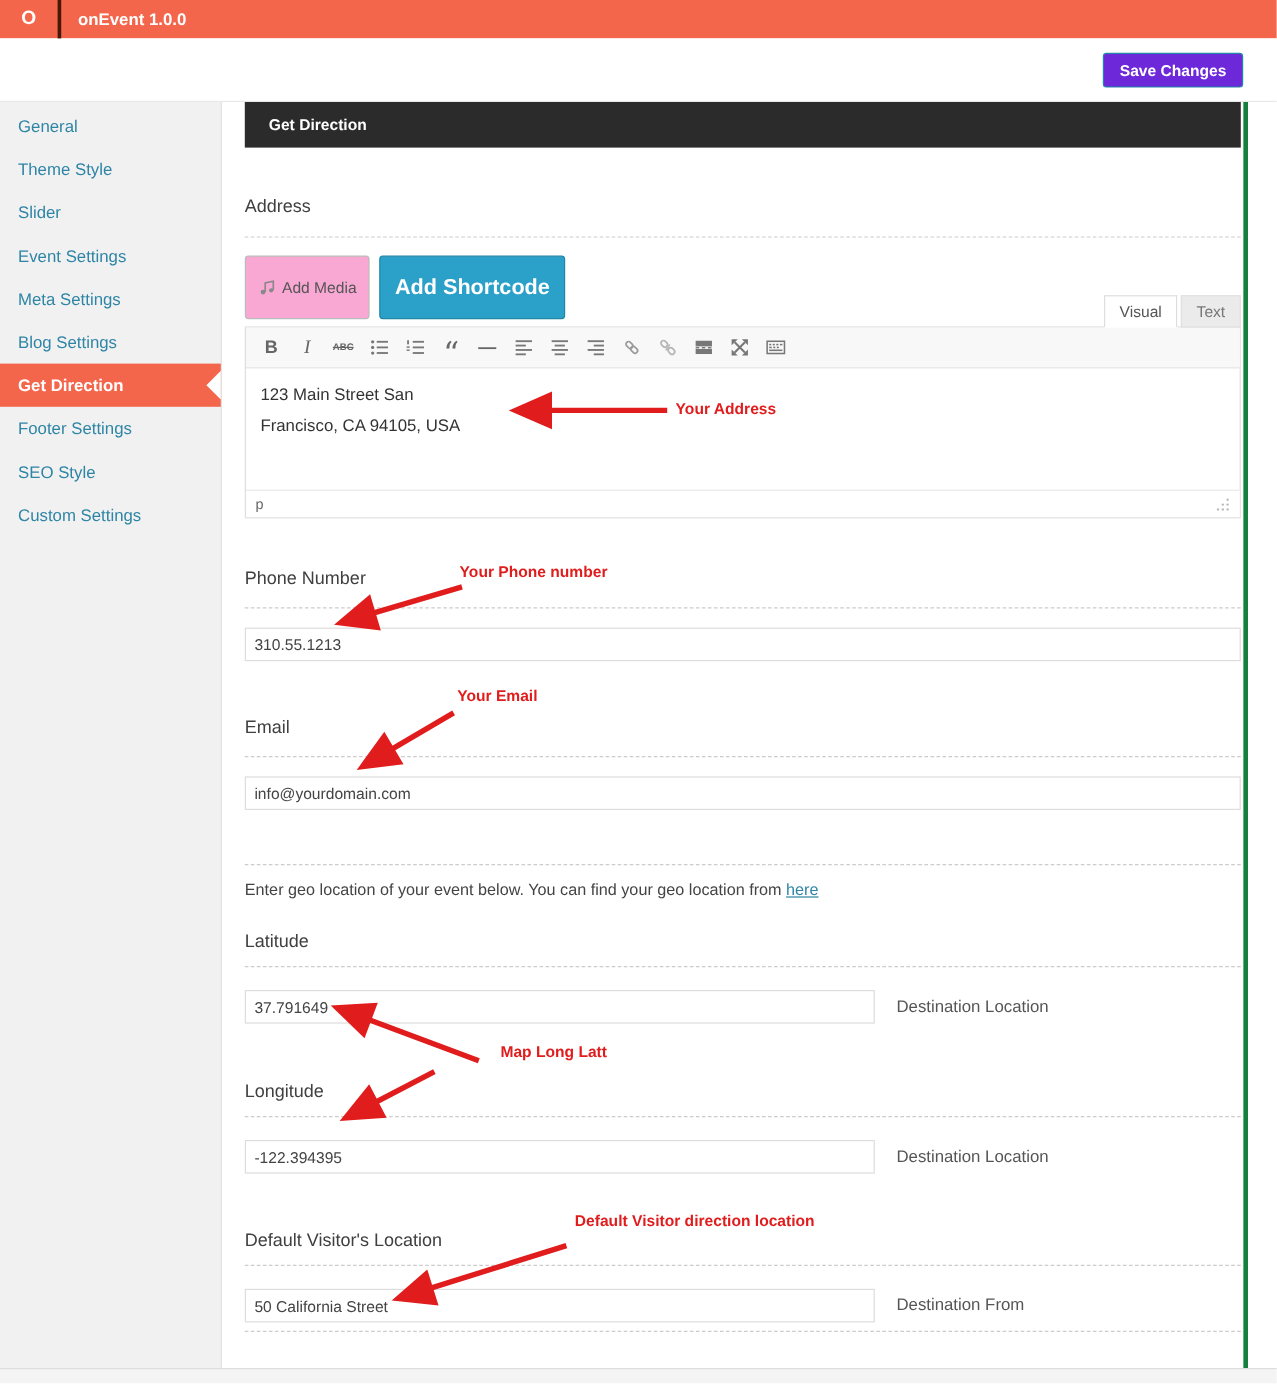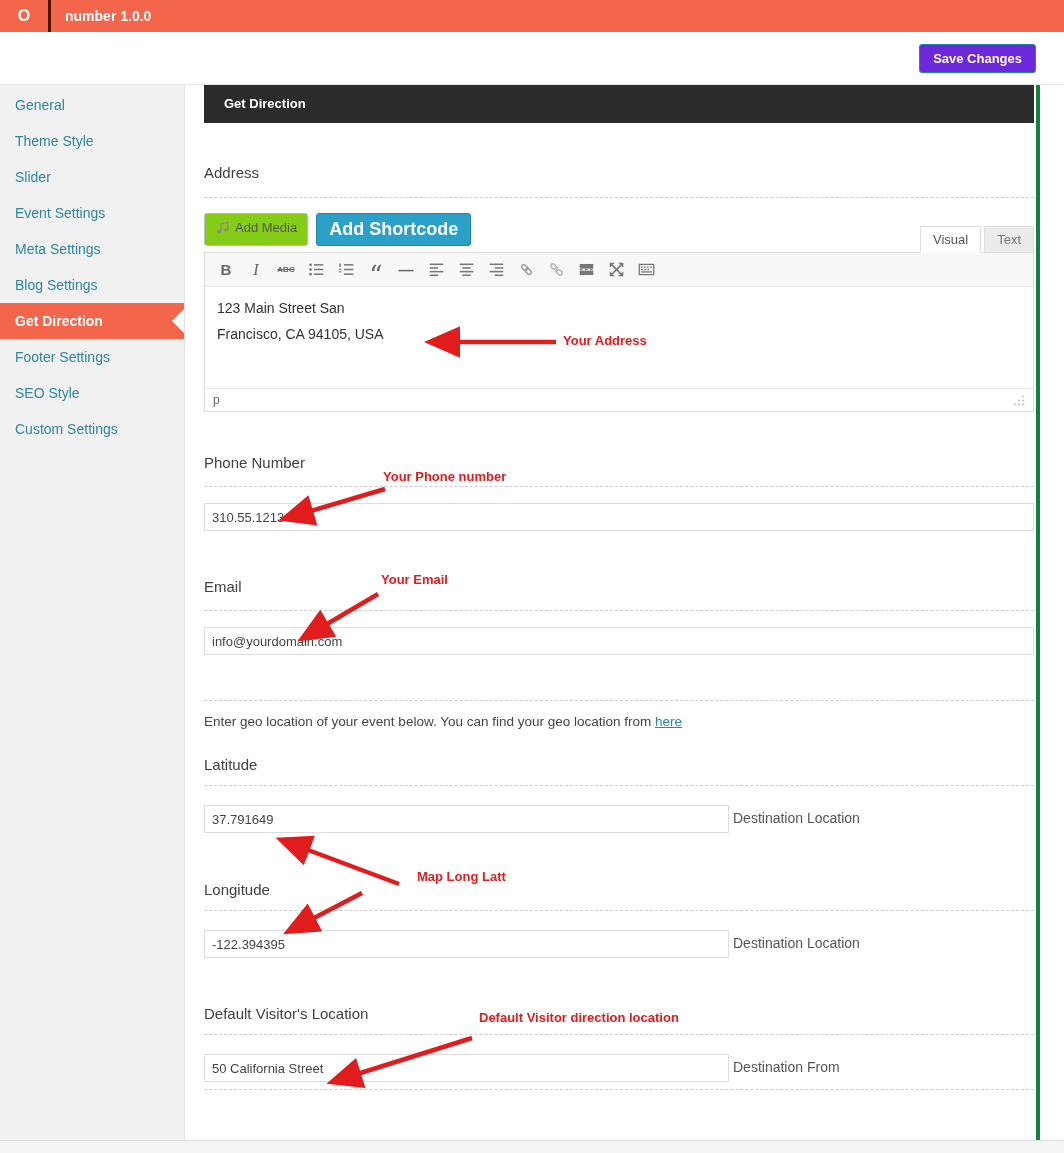--- a/index.html
+++ b/index.html
@@ -44,22 +44,22 @@
   .h-lat { margin-top:27px; }
   .h-long { margin-top:48px; }
   .h-def { margin-top:47px; }
   hr.dash { border:none; border-bottom:1px dashed #ccc; height:0; }
   .d1 { margin-top:16px; } .d2 { margin-top:15px; } .d3 { margin-top:12px; }
   .d-wide { margin-top:45px; } .d-end { margin-top:7px; }
 
   
   .editor-top { display:flex; justify-content:space-between; align-items:flex-end; margin-top:15px; }
   .media-buttons { padding-bottom:6px; display:flex; gap:8px; }
-  .btn-media { background:#84cc16; border:1px solid #bbb; border-radius:3px; color:#555;
-               font-size:13px; padding:6px 10px; display:inline-flex; align-items:flex-start; gap:5px;
+  .btn-media { background:#f9a8d4; border:1px solid #bbb; border-radius:3px; color:#555;
+               font-size:13px; padding:18px 10px; display:inline-flex; align-items:flex-start; gap:5px;
                cursor:pointer; font-family:"Liberation Sans", sans-serif; }
   .btn-shortcode { background:#2ba0c8; border:1px solid #2286a8; border-radius:3px; color:#fff;
                font-size:18px; font-weight:bold; padding:5px 12px; cursor:pointer;
                font-family:"Liberation Sans", sans-serif; }
   .tabs { display:flex; }
   .tab { font-size:13px; color:#777; background:#ebebeb; border:1px solid #e0e0e0;
          padding:5px 12px; margin-left:3px; cursor:pointer; margin-bottom:-1px; }
   .tab.active { background:#fff; color:#555; border-color:#dedede; border-bottom-color:#fff; z-index:2; position:relative; }
 
   .editor-box { border:1px solid #dedede; }
@@ -75,21 +75,21 @@
   .mce-statusbar { border-top:1px solid #e8e8e8; height:23px; display:flex; align-items:center;
                    justify-content:space-between; padding:0 8px; font-size:12px; color:#666; background:#fff; }
   .grip { cursor:nwse-resize; display:flex; }
 
   
   input.field { height:28px; border:1px solid #ddd; background:#fff; font-size:13px; color:#444;
                 padding:0 7px; width:100%; font-family:"Liberation Sans", sans-serif; }
   .m-input { margin-top:16px; }
   .row { display:flex; align-items:flex-start; margin-top:19px; }
   .row input.field { width:525px; }
-  .side-label { margin-left:4px; padding-top:5px; font-size:14px; color:#555;text-align:center; }
+  .side-label { margin-left:18px; padding-top:5px; font-size:14px; color:#555;text-align:center; }
 
   .geo-note { margin-top:13px; font-size:13.5px; color:#444; }
   .geo-note a { color:#2e85a5; }
 
   
   .anno { position:absolute; color:#e01c1c; font-size:13px; font-weight:bold; white-space:nowrap; z-index:6; }
   .a-address { left:378px; top:248px; }
   .a-phone   { left:198px; top:384px; }
   .a-email   { left:196px; top:487px; }
   .a-map     { left:232px; top:784px; }
@@ -97,21 +97,21 @@
   svg.arrows { position:absolute; left:0; top:0; pointer-events:none; z-index:5; }
 
   .bottom-strip { height:13px; width:1064px; background:#f4f4f4; border-top:1px solid #ddd; }
 </style>
 </head>
 <body>
 
 <div class="topbar">
   <div class="logo">O</div>
   <div class="divider"></div>
-  <div class="brand">number 1.0.0</div>
+  <div class="brand">onEvent 1.0.0</div>
 </div>
 
 <div class="actionbar">
   <button class="btn-blue">Save Changes</button>
 </div>
 
 <div class="layout">
 
   <nav class="sidebar">
     <a class="side-item">General</a>

